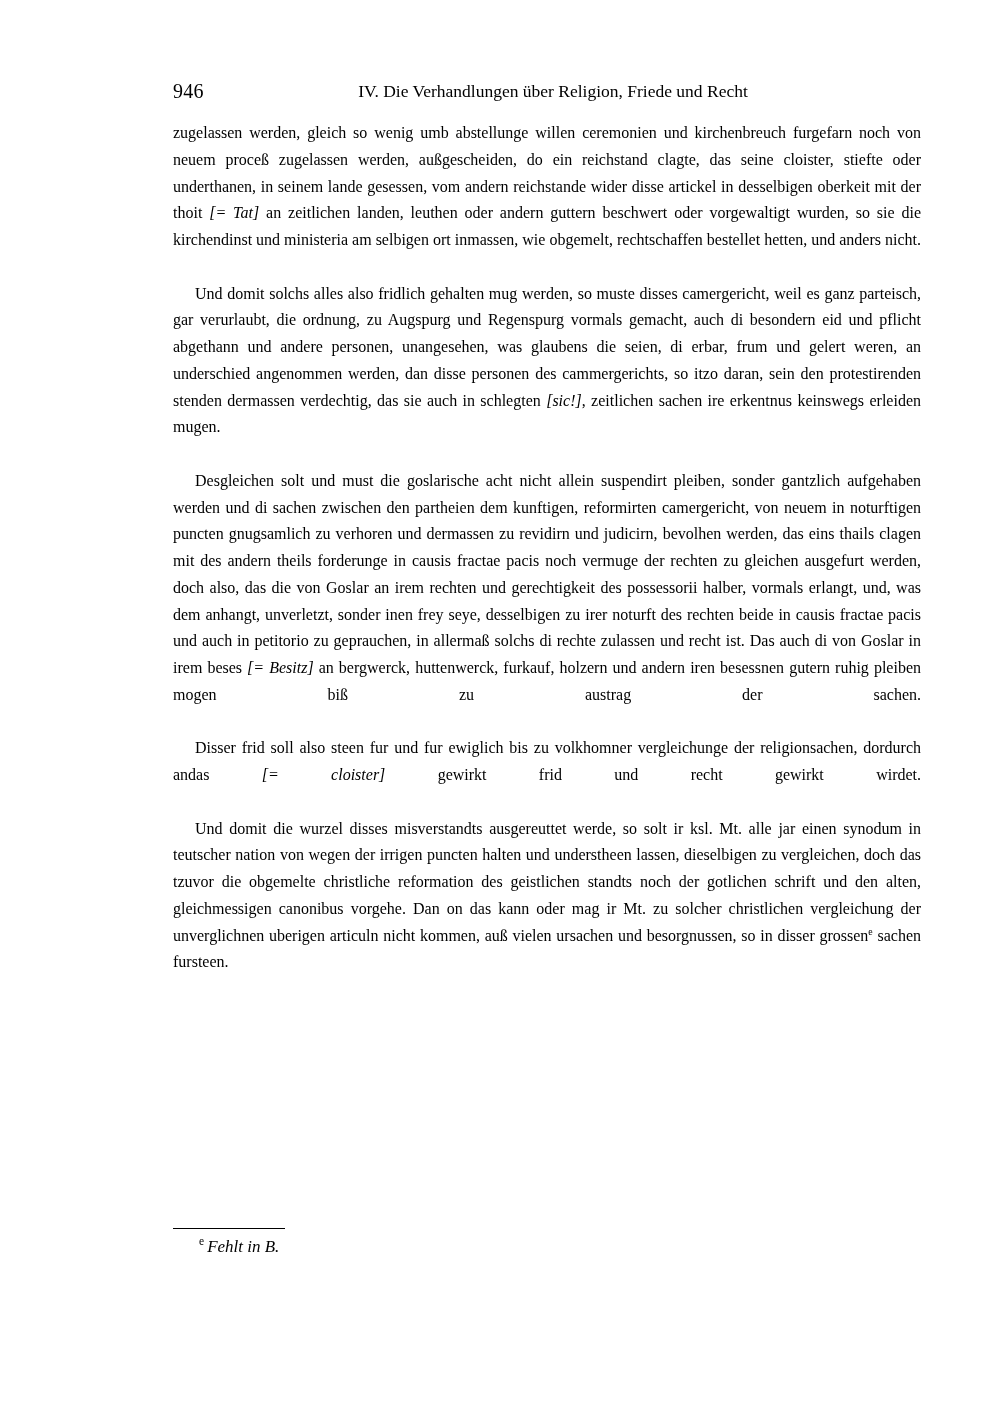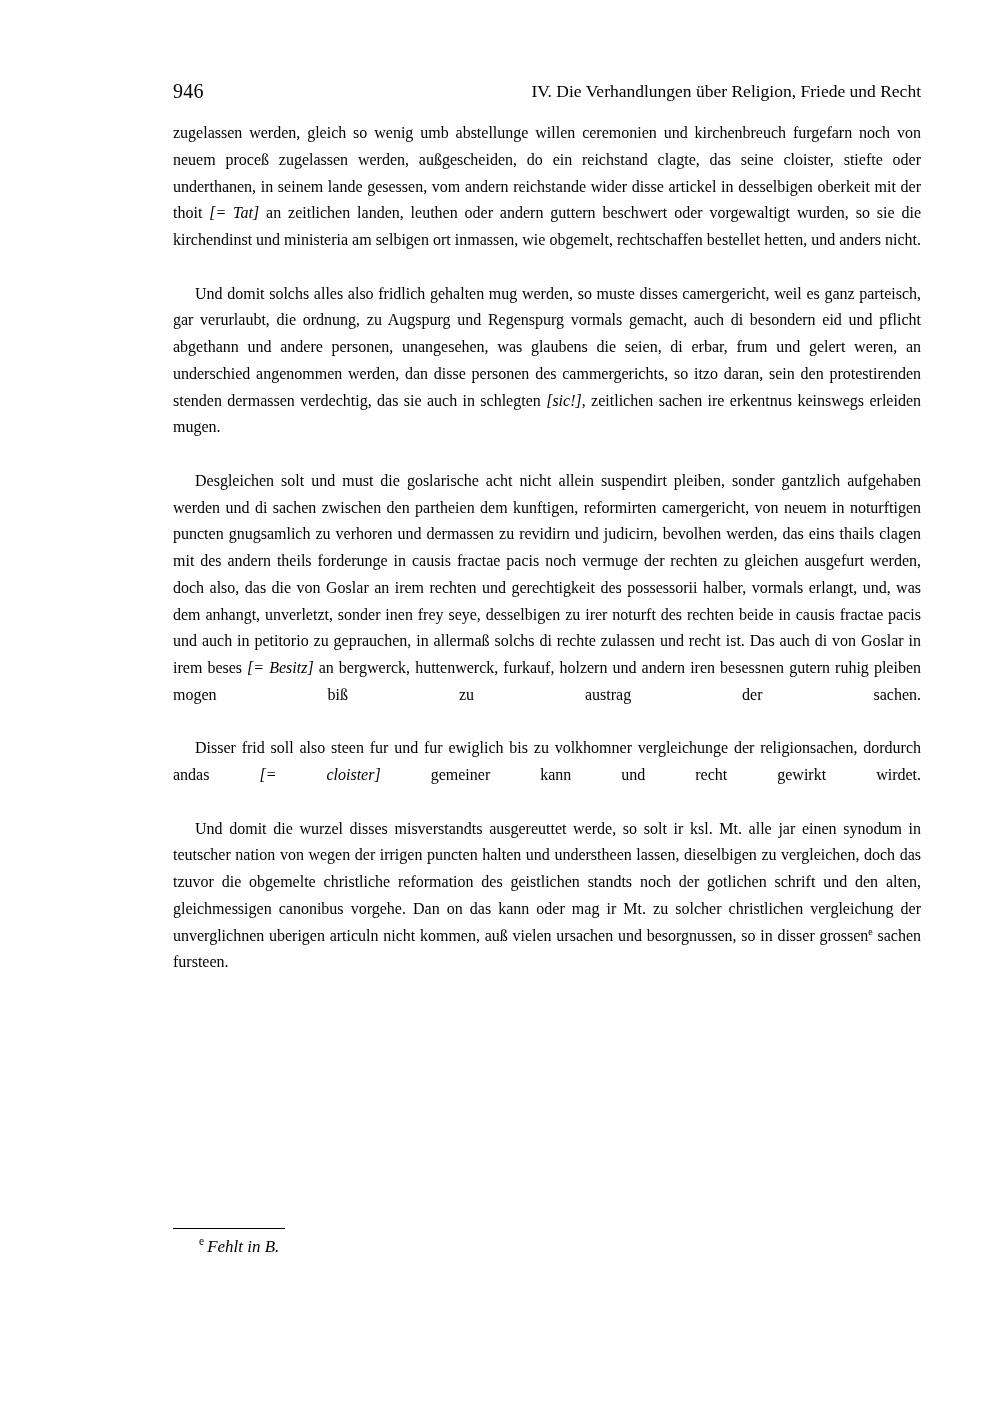--- a/index.html
+++ b/index.html
@@ -41,21 +41,21 @@
     left: 0;
     top: 0;
     font-size: 20px;
     letter-spacing: 0.2px;
   }
   .head-title {
     position: absolute;
     left: 0;
     top: 0;
     width: 748px;
-    text-align: right;
+    text-align: center;
     font-size: 17.5px;
     padding-left: 12px;
     box-sizing: border-box;
   }
 
   
   .textblock {
     position: absolute;
     left: 158px;
     top: 120px;
@@ -127,21 +127,21 @@
 
   <div class="running-head">
     <span class="folio">946</span>
     <span class="head-title">IV. Die Verhandlungen über Religion, Friede und Recht</span>
   </div>
 
   <div class="textblock" id="textblock">
       <p class=""><span>zugelassen werden, gleich so wenig umb abstellunge willen ceremonien und kirchenbreuch furgefarn noch von neuem proceß zugelassen werden, außgescheiden, do ein reichstand clagte, das seine cloister, stiefte oder underthanen, in seinem lande gesessen, vom andern reichstande wider disse artickel in desselbigen oberkeit mit der thoit </span><em>[= Tat]</em><span> an zeitlichen landen, leuthen oder andern guttern beschwert oder vorgewaltigt wurden, so sie die kirchendinst und ministeria am selbigen ort inmassen, wie obgemelt, rechtschaffen bestellet hetten, und anders nicht.</span></p>
       <p class="indent"><span>Und domit solchs alles also fridlich gehalten mug werden, so muste disses camergericht, weil es ganz parteisch, gar verurlaubt, die ordnung, zu Augspurg und Regenspurg vormals gemacht, auch di besondern eid und pflicht abgethann und andere personen, unangesehen, was glaubens die seien, di erbar, frum und gelert weren, an underschied angenommen werden, dan disse personen des cammergerichts, so itzo daran, sein den protestirenden stenden dermassen verdechtig, das sie auch in schlegten </span><em>[sic!]</em><span>, zeitlichen sachen ire erkentnus keinswegs erleiden mugen.</span></p>
       <p class="indent"><span>Desgleichen solt und must die goslarische acht nicht allein suspendirt pleiben, sonder gantzlich aufgehaben werden und di sachen zwischen den partheien dem kunftigen, reformirten camergericht, von neuem in noturftigen puncten gnugsamlich zu verhoren und dermassen zu revidirn und judicirn, bevolhen werden, das eins thails clagen mit des andern theils forderunge in causis fractae pacis noch vermuge der rechten zu gleichen ausgefurt werden, doch also, das die von Goslar an irem rechten und gerechtigkeit des possessorii halber, vormals erlangt, und, was dem anhangt, unverletzt, sonder inen frey seye, desselbigen zu irer noturft des rechten beide in causis fractae pacis und auch in petitorio zu geprauchen, in allermaß solchs di rechte zulassen und recht ist. Das auch di von Goslar in irem beses </span><em>[= Besitz]</em><span> an bergwerck, huttenwerck, furkauf, holzern und andern iren besessnen gutern ruhig pleiben mogen biß zu austrag der sachen.</span></p>
-      <p class="indent"><span>Disser frid soll also steen fur und fur ewiglich bis zu volkhomner vergleichunge der religionsachen, dordurch andas </span><em>[= cloister]</em><span> gemeiner kann und recht gewirkt wirdet.</span></p>
+      <p class="indent"><span>Disser frid soll also steen fur und fur ewiglich bis zu volkhomner vergleichunge der religionsachen, dordurch andas </span><em>[= cloister]</em><span> gewirkt frid und recht gewirkt wirdet.</span></p>
       <p class="indent"><span>Und domit die wurzel disses misverstandts ausgereuttet werde, so solt ir ksl. Mt. alle jar einen synodum in teutscher nation von wegen der irrigen puncten halten und understheen lassen, dieselbigen zu vergleichen, doch das tzuvor die obgemelte christliche reformation des geistlichen standts noch der gotlichen schrift und den alten, gleichmessigen canonibus vorgehe. Dan on das kann oder mag ir Mt. zu solcher christlichen vergleichung der unverglichnen uberigen articuln nicht kommen, auß vielen ursachen und besorgnussen, so in disser grossen</span><sup class="fn-mark">e</sup><span> sachen fursteen.</span></p>
     </div>
 
   <div class="footnote-area">
     <div class="footnote-rule"></div>
     <div id="footnote-list">
         <div class="footnote-item"><span class="fn-id">e</span><span>Fehlt in B.</span></div>
       </div>
   </div>
 

